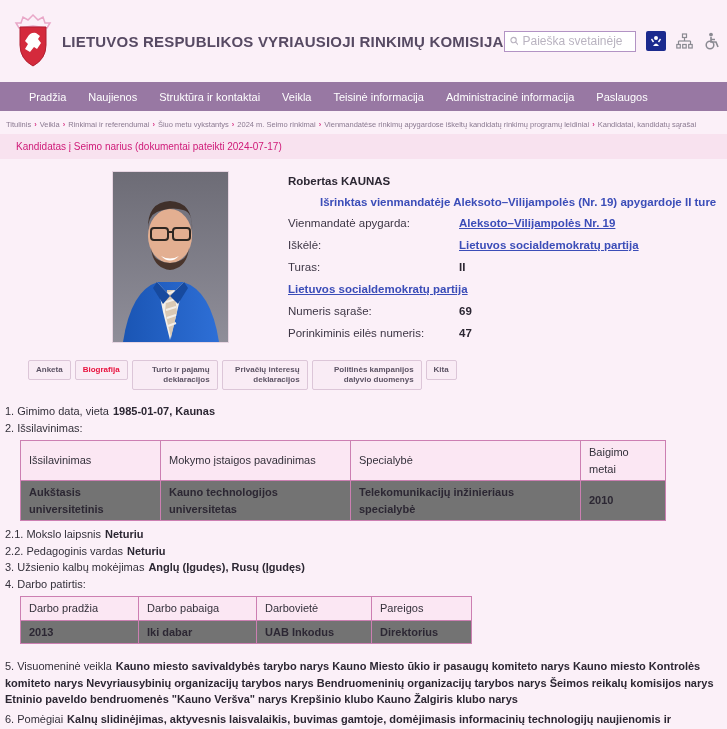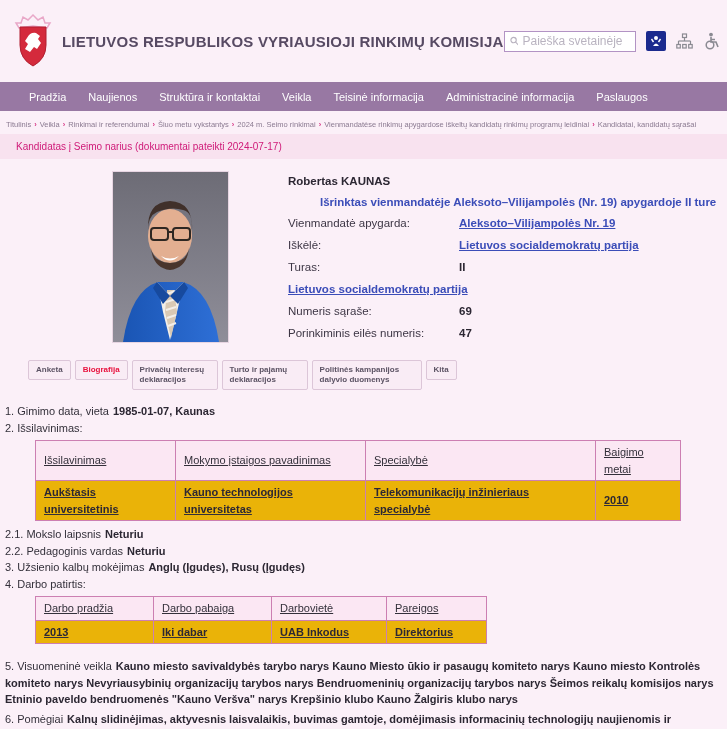--- a/index.html
+++ b/index.html
@@ -34,31 +34,31 @@
   .cinfo { margin-left:15px; padding-top:3px; font-size:11.5px; }
   .cname { font-weight:bold; color:#2c2733; }
   .celected { font-weight:bold; color:#3b4db8; margin-top:9px;margin-left:32px; }
   .crow { display:flex; margin-top:9px; line-height:13px; }
   .clabel { width:171px; flex:none; color:#3d3645; }
   .cval { font-weight:bold; color:#2c2733; }
   a.cval, .cval.link { color:#3b4db8; text-decoration:underline; cursor:pointer; }
 
   
   .tabs { display:flex; align-items:flex-start; gap:4px; margin:18px 0 0 28px; }
-  .tab { font-size:8px; font-weight:bold; color:#5c5364; background:#f9ecf5; border:1px solid #dcc6d8; border-radius:2px; padding:4px 7px; text-align:left; cursor:pointer; line-height:10px; }
+  .tab { font-size:8px; font-weight:bold; color:#5c5364; background:#f9ecf5; border:1px solid #dcc6d8; border-radius:2px; padding:4px 7px; text-align:right; cursor:pointer; line-height:10px; }
   .tab.active { color:#e8113d; }
   .tab.w2a { max-width:86px; }
   .tab.w2b { max-width:86px; }
   .tab.w2c { max-width:110px; }
 
   
   .content { padding:13px 5px 0 5px; font-size:11px; line-height:16.5px; color:#33303a; }
   .lbl { margin-right:4px; }
   .b { font-weight:bold; color:#2c2733; }
-  table { border-collapse:collapse; margin:4px 0 5px 30px; background:#eab308;text-decoration:underline; }
+  table { border-collapse:collapse; margin:4px 0 5px 15px; background:#737373; }
   th, td { border:1px solid #cc7fb2; font-size:11px; padding:3px 8px; text-align:left; font-weight:normal; }
   thead tr { background:#fbe7f3; }
   tbody td { font-weight:bold; color:#2c2733; }
   .edu th:nth-child(1){width:140px;} .edu th:nth-child(2){width:190px;}
   .edu th:nth-child(3){width:230px;} .edu th:nth-child(4){width:85px;}
   .work th:nth-child(1){width:118px;} .work th:nth-child(2){width:118px;}
   .work th:nth-child(3){width:115px;} .work th:nth-child(4){width:100px;}
   p.seg { margin-top:3px; }
 </style>
 </head>
@@ -187,22 +187,22 @@
     <div class="crow">
       <span class="clabel">Porinkiminis eilės numeris:</span>
       <span class="cval">47</span>
     </div>
   </div>
 </div>
 
 <div class="tabs">
   <div class="tab">Anketa</div>
   <div class="tab active">Biografija</div>
+  <div class="tab w2a">Turto ir pajamų deklaracijos</div>
   <div class="tab w2b">Privačių interesų deklaracijos</div>
-  <div class="tab w2a">Turto ir pajamų deklaracijos</div>
   <div class="tab w2c">Politinės kampanijos dalyvio duomenys</div>
   <div class="tab">Kita</div>
 </div>
 
 <div class="content">
   <p>
     <span class="lbl">1. Gimimo data, vieta</span><span class="b">1985-01-07, Kaunas</span>
   </p>
   <p>2. Išsilavinimas:</p>
 

